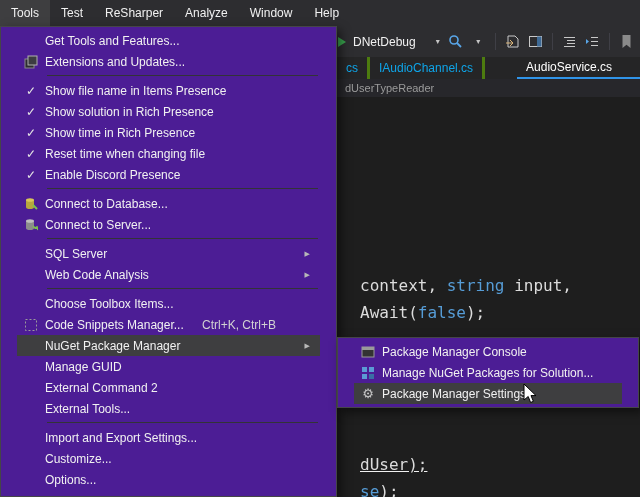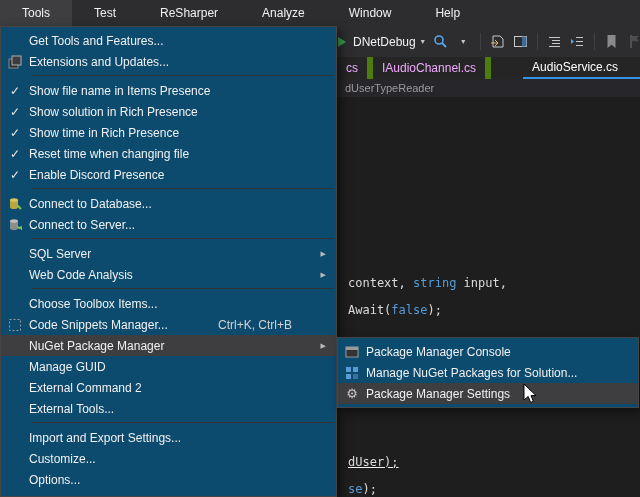--- a/index.html
+++ b/index.html
@@ -4,56 +4,56 @@
 <style>
   *{margin:0;padding:0;box-sizing:border-box}
   html,body{width:640px;height:497px}
   body{position:relative;background:#1e1e1e;overflow:hidden;
        font-family:"Liberation Sans",sans-serif;color:#f1f1f1}
   .app{position:absolute;inset:0}
 
   
   .menubar{position:absolute;left:0;top:0;width:640px;height:26px;background:#2d2d30;
            display:flex;align-items:stretch;font-size:12px;z-index:6}
-  .mb-item{padding:0 22px;display:flex;align-items:center;color:#f1f1f1;cursor:default}
+  .mb-item{padding:0 11px;display:flex;align-items:center;color:#f1f1f1;cursor:default}
   .mb-item.active{background:#3e3e40}
 
   
   .toolbar{position:absolute;left:0;top:26px;width:640px;height:31px;background:#2d2d30;
            display:flex;align-items:center;padding-left:338px;gap:7px;z-index:2;font-size:12px}
   .start-icon{width:0;height:0;border-left:8px solid #3aa64f;border-top:5px solid transparent;
               border-bottom:5px solid transparent;flex:0 0 auto}
-  .debug-target{display:flex;align-items:center;gap:5px;color:#f1f1f1;white-space:nowrap}
+  .debug-target{display:flex;align-items:center;gap:20px;color:#f1f1f1;white-space:nowrap}
   .caret{font-size:8px;color:#c5c5c5;line-height:1}
   .tb-icons{display:flex;align-items:center;gap:6px}
   .tb-icon{width:17px;height:17px;display:flex;align-items:center;justify-content:center}
   .tb-sep{width:1px;height:17px;background:#3f3f46;margin:0 2px}
 
   
   .tabstrip{position:absolute;left:0;top:57px;width:640px;height:22px;background:#252526;
             display:flex;align-items:stretch;padding-left:337px;font-size:12px;z-index:2}
-  .tab{padding:0 9px;display:flex;align-items:center;color:#f0abfc;border-right:6px solid #4d7c0f;
+  .tab{padding:0 9px;display:flex;align-items:center;color:#0ea5e9;border-right:3px solid #4d7c0f;
        white-space:nowrap}
   .tab.active{margin-left:32px;flex:1;border-right:none;border-bottom:2px solid #3094e8;color:#fff}
 
   
   .breadcrumb{position:absolute;left:0;top:79px;width:640px;height:18px;background:#27272b;
               display:flex;align-items:center;padding-left:345px;font-size:11px;color:#9b9b9b;z-index:2}
 
   
   .editor{position:absolute;left:0;top:97px;width:640px;height:400px;background:#1e1e1e;z-index:1}
   .code-layer{position:absolute;inset:0;z-index:3;pointer-events:none}
-  .code-line{position:absolute;left:348px;font-family:"DejaVu Sans Mono",monospace;
-             font-size:12px;white-space:pre}
+  .code-line{position:absolute;left:360px;font-family:"DejaVu Sans Mono",monospace;
+             font-size:16px;white-space:pre}
   .tok-plain{color:#dcdcdc}
   .tok-kw{color:#569cd6}
 
   
-  .menu-panel{position:absolute;background:#0c4a6e;border:1px solid #454548;
-              box-shadow:4px 4px 9px rgba(0,0,0,.5);z-index:10;font-size:12px;padding:3px 0}
+  .menu-panel{position:absolute;background:#4c1d95;border:1px solid #454548;
+              box-shadow:4px 4px 9px rgba(0,0,0,.5);z-index:10;font-size:12px;padding:3px 16px}
   .tools-menu{left:0;top:26px;width:337px;height:471px;overflow:hidden}
   .submenu{left:337px;top:337px;width:302px;z-index:11}
   .menu-item{height:21px;display:flex;align-items:center;padding-right:6px;color:#f1f1f1;
              position:relative;cursor:default}
   .menu-item.highlighted{background:#3e3e40}
   .mi-icon{flex:0 0 28px;display:flex;align-items:center;justify-content:center}
   .mi-icon .glyph{color:#e4e4e4;font-size:12px;line-height:1}
   .mi-icon .glyph-gear{color:#c5c5c5;font-size:13px;line-height:1}
   .mi-label{flex:0 1 auto;white-space:nowrap}
   .mi-shortcut{margin-left:auto;margin-right:38px;color:#d2d2d2;white-space:nowrap}

